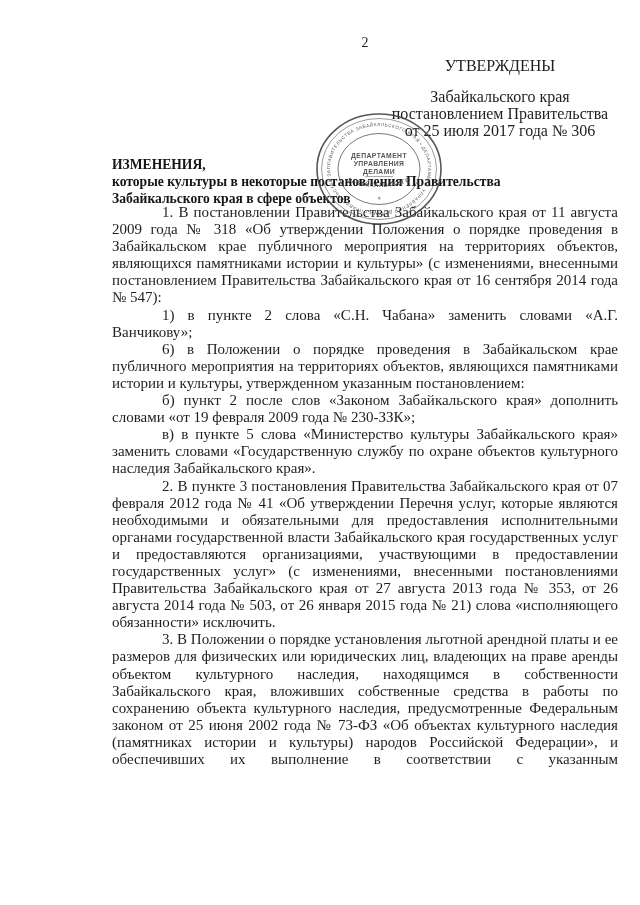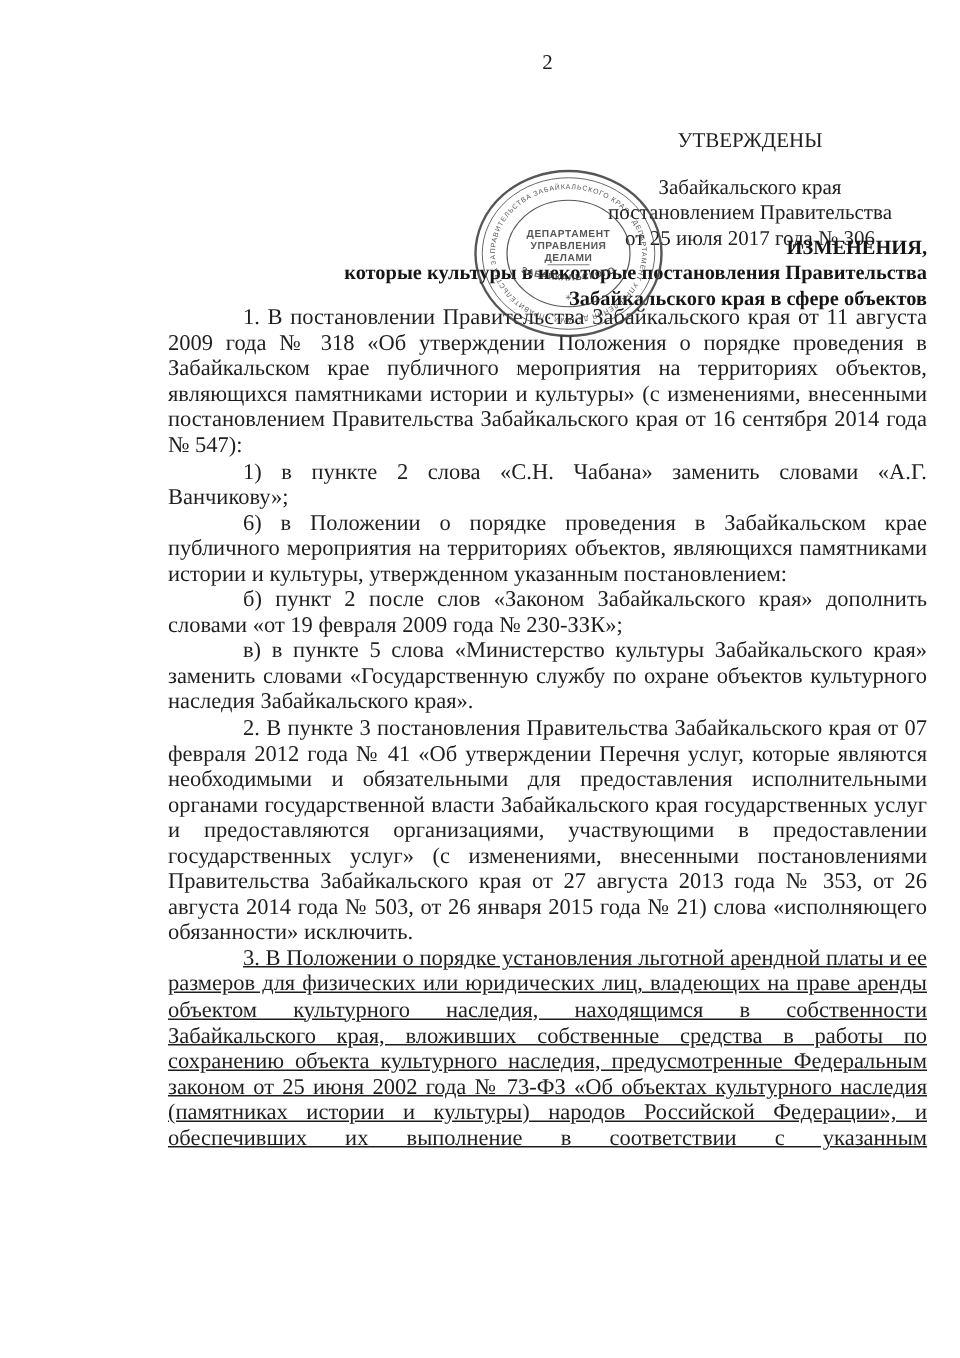--- a/index.html
+++ b/index.html
@@ -10,35 +10,35 @@
     font-family:"Liberation Serif","DejaVu Serif",serif;
     color:#1e1e1e;
     overflow:hidden;
   }
   .page-number{
     position:absolute;top:34px;left:112px;width:506px;
     text-align:center;font-size:14px;line-height:17px;
   }
   .approval{
     position:absolute;top:57px;left:380px;width:240px;
-    text-align:center;font-size:14px;line-height:17px;margin-top:29px;
+    text-align:center;font-size:16px;line-height:17px;
   }
   .approval .spacer{height:14px;}
   .doc-title{
     position:absolute;top:156px;left:112px;width:506px;
-    text-align:right;font-weight:bold;font-size:13.6px;line-height:17px;
+    text-align:left;font-weight:bold;font-size:13.6px;line-height:17px;
     color:#151515;
   }
   .body-text{
     position:absolute;top:204px;left:112px;width:506px;
     font-size:15px;line-height:17.1px;
     text-align:justify;
   }
   .body-text p{margin:0;text-indent:50px;}
-  .body-text p.continued{text-align-last:justify;text-decoration:underline;}
+  .body-text p.continued{text-align-last:justify;}
   .stamp{
     position:absolute;top:112px;left:315px;width:128px;height:114px;
     opacity:0.88;pointer-events:none;
   }
   .stamp text{fill:#3f3f3f;font-family:"Liberation Sans","DejaVu Sans",sans-serif;}
   .stamp .ring-text{font-size:4.6px;letter-spacing:0.6px;}
   .stamp .center-text{font-size:6.8px;font-weight:bold;letter-spacing:0.4px;}
   .stamp .arc-text{font-size:6px;font-weight:bold;letter-spacing:0.5px;}
   .stamp .mark-text{font-size:5px;}
 </style>

